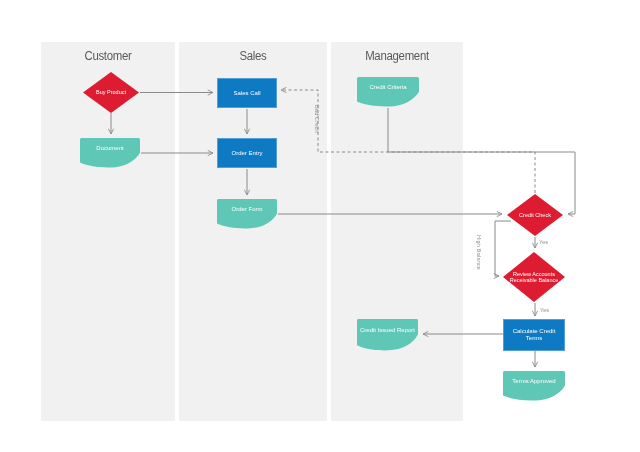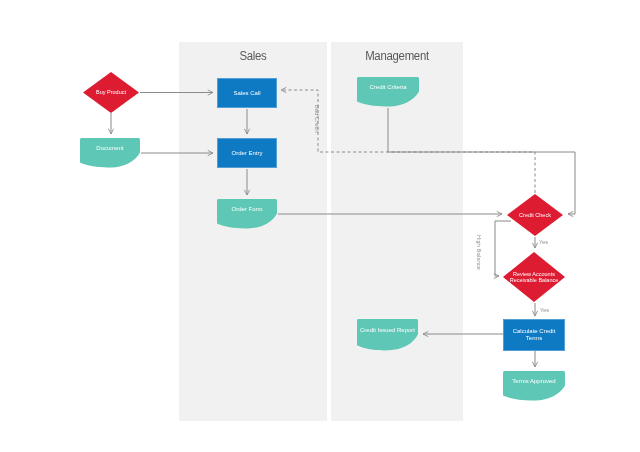--- a/index.html
+++ b/index.html
@@ -30,20 +30,23 @@
   .doc .docshape path{fill:var(--c-document);}
   .doc .nlabel{position:absolute;left:0;top:0;height:72%;display:flex;align-items:center;justify-content:center;}
   .edge-label{position:absolute;font-size:5.5px;color:var(--c-label);white-space:nowrap;}
   .edge-label.vert{writing-mode:vertical-rl;letter-spacing:.2px;}
 </style>
 </head>
 <body>
 
 <div class="stage">
 
+  <div class="lane" style="left:41px;width:134px;">
+    <span class="lane-header">Customer</span>
+  </div>
   <div class="lane" style="left:179px;width:148px;">
     <span class="lane-header">Sales</span>
   </div>
   <div class="lane" style="left:331px;width:132px;">
     <span class="lane-header">Management</span>
   </div>
 
   <svg class="wires">
     <defs>
       <marker id="arr" viewBox="0 0 8 8" refX="7" refY="4" markerWidth="7" markerHeight="7" orient="auto">

